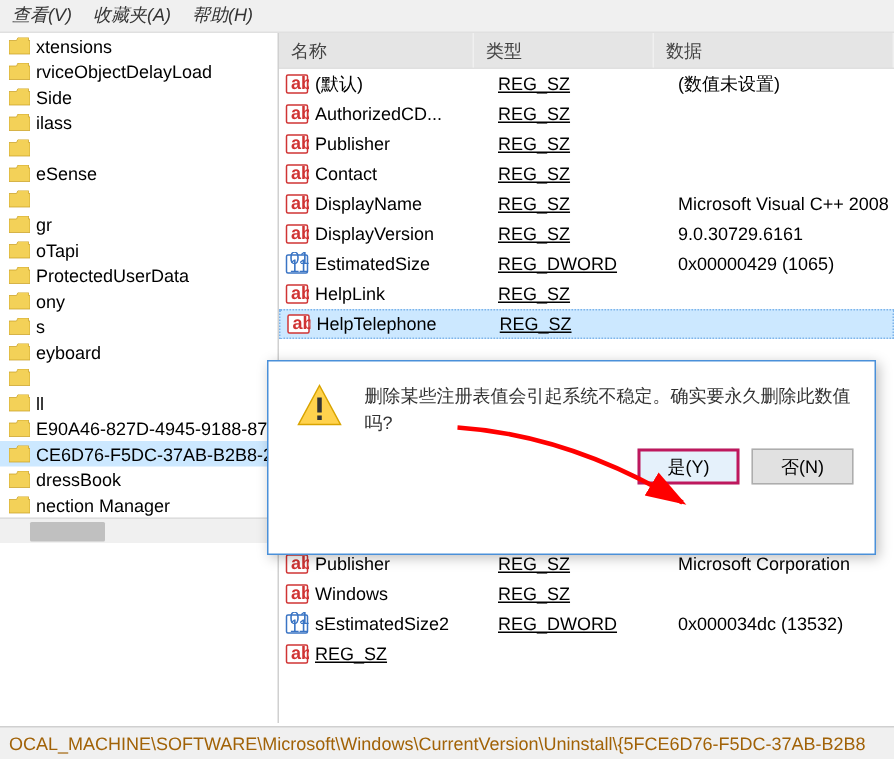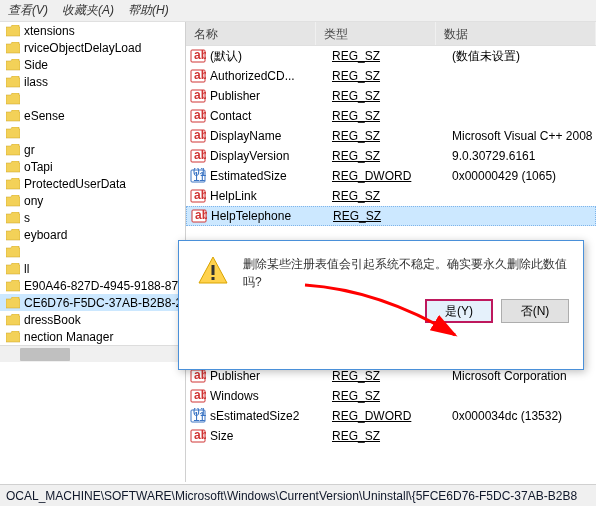--- a/index.html
+++ b/index.html
@@ -37,21 +37,21 @@
 .dlg-title { height: 28px; background: #fff; border-bottom: 1px solid #eee; padding: 6px 10px; color: #333; font-size: 12px; }
 .dlg-body { display: flex; padding: 14px 14px 8px 18px; gap: 14px; align-items: flex-start; }
 .warn-ico { width: 32px; height: 32px; flex: none; }
 .dlg-msg { color: #333; line-height: 1.5; }
 .dlg-btns { display: flex; justify-content: flex-end; gap: 8px; padding: 0 14px 10px 0; }
 .dlg-btns button { min-width: 68px; height: 24px; background: #e1e1e1; border: 1px solid #adadad; cursor: pointer; font-size: 12px; }
 .dlg-btns button.primary { border: 2px solid #be185d; background: #e5f1fb; }
 
 .arrow { position: absolute; left: 300px; top: 280px; width: 170px; height: 70px; pointer-events: none; }
 
-.statusbar { height: 22px; background: #f0f0f0; border-top: 1px solid #d0d0d0; display: flex; align-items: center; padding: 0 6px; color: #0f172a; white-space: nowrap; overflow: hidden; position: absolute; bottom: 0; left: 0; right: 0; }
+.statusbar { height: 22px; background: #f0f0f0; border-top: 1px solid #d0d0d0; display: flex; align-items: center; padding: 0 6px; color: #a16207; white-space: nowrap; overflow: hidden; position: absolute; bottom: 0; left: 0; right: 0; }
 </style>
 </head>
 <body>
 
 <div class="menubar">
   <span>查看(V)</span>
   <span>收藏夹(A)</span>
   <span>帮助(H)</span>
 </div>
 
@@ -375,21 +375,20 @@
           <span class="cell-type">REG_DWORD</span>
           <span class="cell-data">0x000034dc (13532)</span>
         </div>
         <div class="row">
           <span class="reg-ico">
             <svg viewBox="0 0 16 16">
               <rect x="1" y="2" width="14" height="12" rx="1" fill="#fff" stroke="#d03434"></rect>
               <text x="4" y="11" font-size="7" fill="#d03434" font-weight="bold">ab</text>
             </svg>
           </span>
-          <span class="cell-name">Size</span>
           <span class="cell-type">REG_SZ</span>
           <span class="cell-data"></span>
         </div>
       </div>
   </div>
 </div>
 
 <div class="dialog">
   <div class="dlg-body">
     <div class="warn-ico">

